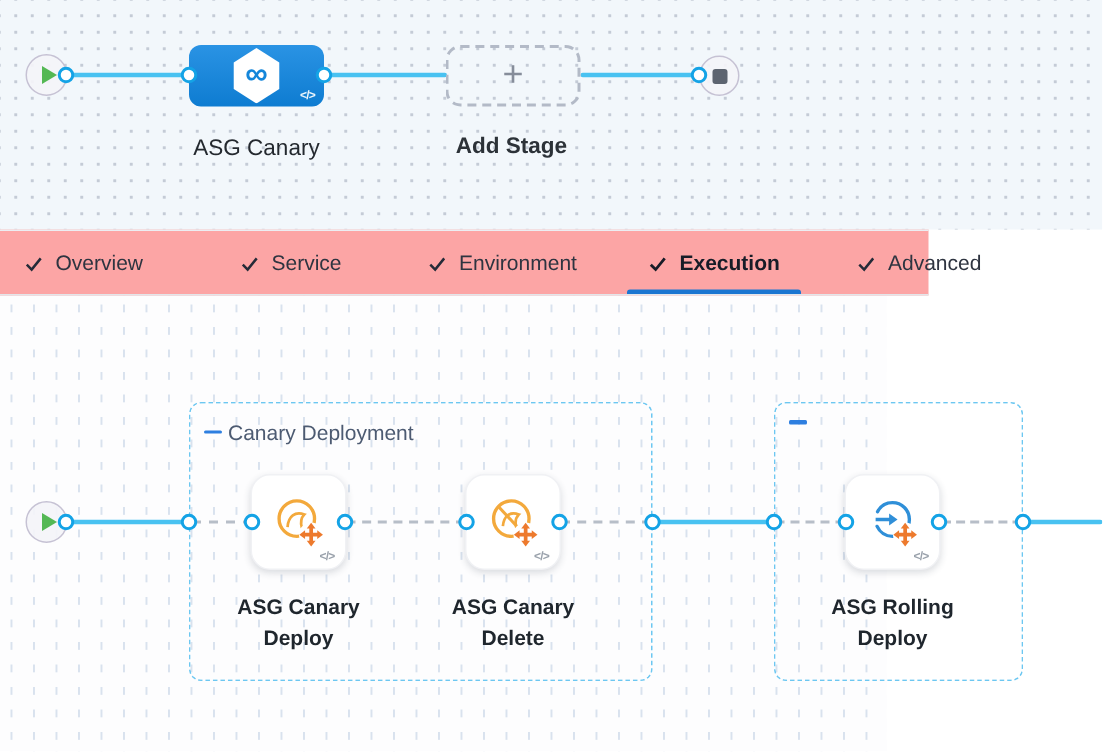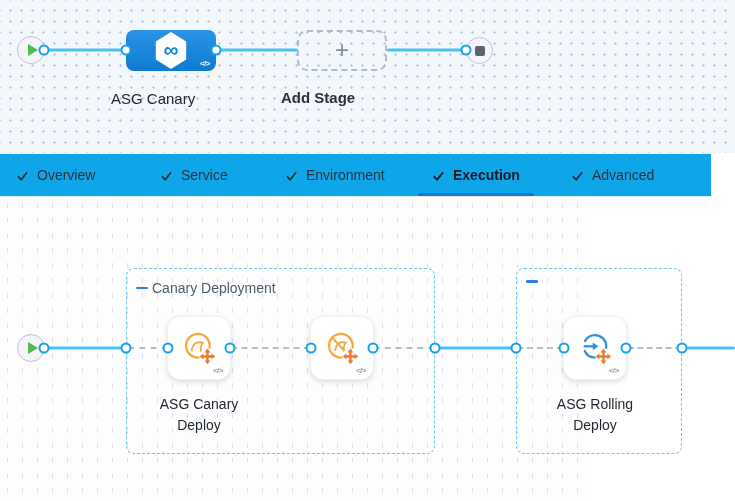--- a/index.html
+++ b/index.html
@@ -44,44 +44,44 @@
   .hex span{color:#1486da;font-size:21px;font-weight:700;line-height:1;margin-top:-2px;}
   .yaml-badge{position:absolute;right:6px;bottom:3px;font-size:8px;font-weight:700;
               letter-spacing:-.5px;color:rgba(255,255,255,.92);}
   .card .yaml-badge{color:#99a1ab;right:7px;bottom:4px;}
 
   .add-node{position:absolute;left:297px;top:30px;width:90px;height:41px;box-sizing:border-box;
             border:2px dashed #b3bac7;border-radius:10px;display:flex;align-items:center;
             justify-content:center;z-index:2;cursor:pointer;}
   .add-node span{font-size:24px;font-weight:300;color:#868d9a;line-height:1;margin-top:-2px;}
 
-  .node-label{position:absolute;width:120px;text-align:left;font-size:15px;font-weight:500;
+  .node-label{position:absolute;width:120px;text-align:center;font-size:15px;font-weight:500;
               color:#24292f;z-index:2;}
 
   
-  .tabbar{position:absolute;left:0;top:153px;width:711px;height:44px;background:#0ea5e9;
+  .tabbar{position:absolute;left:0;top:153px;width:619px;height:44px;background:#fca5a5;
           border-top:1px solid #eceef2;border-bottom:1px solid #e3e6ea;box-sizing:border-box;z-index:5;}
   .tab{position:absolute;top:0;height:100%;display:inline-flex;align-items:center;gap:8px;
        font-size:14px;color:#2e3440;cursor:pointer;}
   .tab.active{font-weight:700;color:#171c27;padding:0 14px;}
   .tab.active::after{content:"";position:absolute;left:0;right:0;bottom:0;height:3px;
                      background:#1b76d1;border-radius:2px 2px 0 0;}
   .tab svg{display:block;}
 
   
   .group{position:absolute;box-sizing:border-box;border:1.5px dashed #6cc7f1;border-radius:8px;z-index:0;}
   .group-title{position:absolute;left:9px;top:11px;display:flex;align-items:center;gap:4px;
                font-size:14px;color:#4d5b72;white-space:nowrap;}
   .group-dash{display:inline-block;width:12px;height:2.5px;background:#2e7fe0;border-radius:1px;}
 
   .card{position:absolute;width:64px;height:64px;background:#fff;border:1px solid #f0f1f4;
         box-sizing:border-box;border-radius:13px;box-shadow:0 2px 5px rgba(40,50,70,.16);
         display:flex;align-items:center;justify-content:center;z-index:2;cursor:pointer;}
   .step-label{position:absolute;width:110px;text-align:center;font-size:14px;line-height:21px;
-              color:#1f262d;z-index:2;}
+              color:#1f262d;z-index:2;font-weight:bold;}
 </style>
 </head>
 <body>
 
 <div class="app">
 
   <div class="stage-canvas">
     <span class="hline" style="left:44px;width:83px;top:50px"></span>
     <span class="hline" style="left:216px;width:82px;top:50px"></span>
     <span class="hline" style="left:387px;width:80px;top:50px"></span>
@@ -234,16 +234,17 @@
     <span class="dot" style="left:230px;top:151px"></span>
     <span class="dot" style="left:311px;top:151px"></span>
     <span class="dot" style="left:373px;top:151px"></span>
     <span class="dot" style="left:435px;top:151px"></span>
     <span class="dot" style="left:516px;top:151px"></span>
     <span class="dot" style="left:564px;top:151px"></span>
     <span class="dot" style="left:626px;top:151px"></span>
     <span class="dot" style="left:682px;top:151px"></span>
 
     <div class="step-label" style="left:144px;top:197px">ASG Canary Deploy</div>
+    <div class="step-label" style="left:287px;top:197px">ASG Canary Delete</div>
     <div class="step-label" style="left:540px;top:197px">ASG Rolling Deploy</div>
   </div>
 
 </div>
 
 </body></html>

